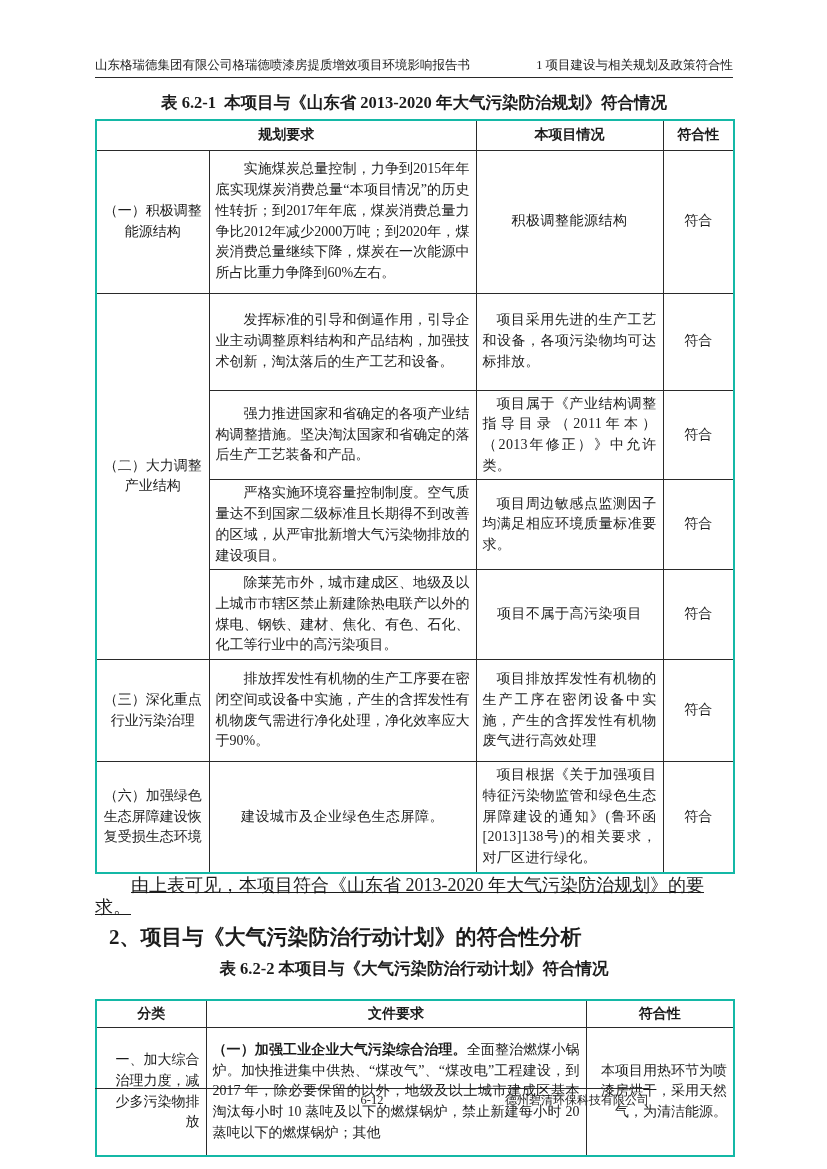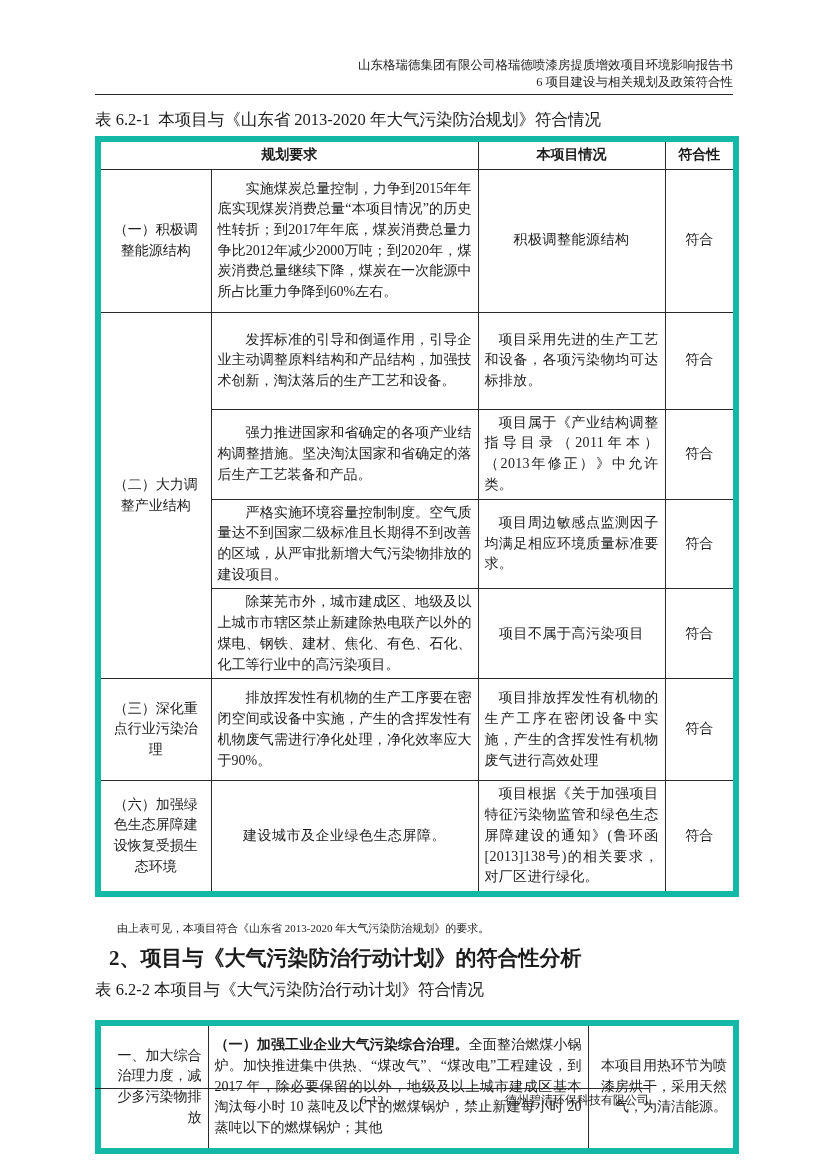--- a/index.html
+++ b/index.html
@@ -13,37 +13,36 @@
   }
   .content{margin-left:95px;width:638px;}
 
   
   .doc-header{
     padding-top:57px;
     display:flex;justify-content:space-between;align-items:flex-end;
     font-size:12.5px;line-height:17px;
     border-bottom:1.5px solid #2a2a2a;
     padding-bottom:3px;
-    flex-direction:column;
   }
 
   
   .tbl-title{
-    font-weight:normal;
+    text-align:center;font-weight:bold;
     font-size:16.5px;line-height:22px;
     white-space:pre-wrap;
   }
   .tbl-title.first{margin-top:14px;margin-bottom:5px;}
   .tbl-title.second{margin-top:9px;margin-bottom:19px;}
 
   
   table.doc{
     border-collapse:collapse;table-layout:fixed;
     width:638px;
-    border:6px solid #14b8a6;
+    border:2px solid #14b8a6;
   }
   table.doc td{
     border:1px solid #2a2a2a;
     font-size:14px;line-height:1.48;
     vertical-align:middle;
     padding:3px 6px;
     overflow:hidden;
   }
   td.hdr{
     font-weight:bold;text-align:center;
@@ -54,23 +53,24 @@
   .in{ text-indent:2em;text-align:justify; }
   .in-p{ text-indent:1em;text-align:justify;letter-spacing:.3px; }
   .cen{ text-align:center;text-indent:0;letter-spacing:.5px; }
   td.conf{text-align:center;margin-left:40px;}
 
   td.req2cell{font-size:14.8px;line-height:1.58;padding:3px 7px;vertical-align:middle;}
   td.conf2cell{font-size:14.5px;line-height:1.6;padding:3px 7px;text-align:right;}
 
   
   .summary{
-    margin:20px 0 0 0;
-    font-size:11px;line-height:22px;
+    margin:0 0 0 0;
+    font-size:18px;line-height:22px;
     text-indent:2em;
+    text-decoration:underline;
   }
   .sec-heading{
     margin-top:7px;
     padding-left:14px;
     font-weight:bold;font-size:21px;line-height:24px;
   }
 
   
   .doc-footer{
     position:absolute;left:95px;top:1088px;width:554px;
@@ -87,21 +87,21 @@
   }
 </style>
 </head>
 <body>
 
 <div class="page">
   <div class="content">
 
     <div class="doc-header">
       <span>山东格瑞德集团有限公司格瑞德喷漆房提质增效项目环境影响报告书</span>
-      <span>6 项目建设与相关规划及政策符合性</span>
+      <span>1 项目建设与相关规划及政策符合性</span>
     </div>
 
     <div class="tbl-title first">表 6.2-1  本项目与《山东省 2013-2020 年大气污染防治规划》符合情况</div>
 
     <table class="doc">
       <colgroup>
         <col style="width:113px">
           <col style="width:267px">
           <col style="width:187px">
           <col style="width:71px">
@@ -192,20 +192,25 @@
 
     <div class="tbl-title second">表 6.2-2 本项目与《大气污染防治行动计划》符合情况</div>
 
     <table class="doc">
       <colgroup>
         <col style="width:110px">
           <col style="width:380px">
           <col style="width:148px">
       </colgroup>
       <tbody>
+        <tr style="height:26px">
+          <td class="hdr">分类</td>
+          <td class="hdr">文件要求</td>
+          <td class="hdr">符合性</td>
+        </tr>
         <tr style="height:128px">
           <td class="cat2">一、加大综合治理力度，减少多污染物排放</td>
           <td class="req2cell">
             <div style="text-align:justify;"><b>（一）加强工业企业大气污染综合治理。</b><span>全面整治燃煤小锅炉。加快推进集中供热、“煤改气”、“煤改电”工程建设，到 2017 年，除必要保留的以外，地级及以上城市建成区基本淘汰每小时 10 蒸吨及以下的燃煤锅炉，禁止新建每小时 20 蒸吨以下的燃煤锅炉；其他</span></div>
           </td>
           <td class="conf2cell">本项目用热环节为喷漆房烘干，采用天然气，为清洁能源。</td>
         </tr>
       </tbody>
     </table>
 

